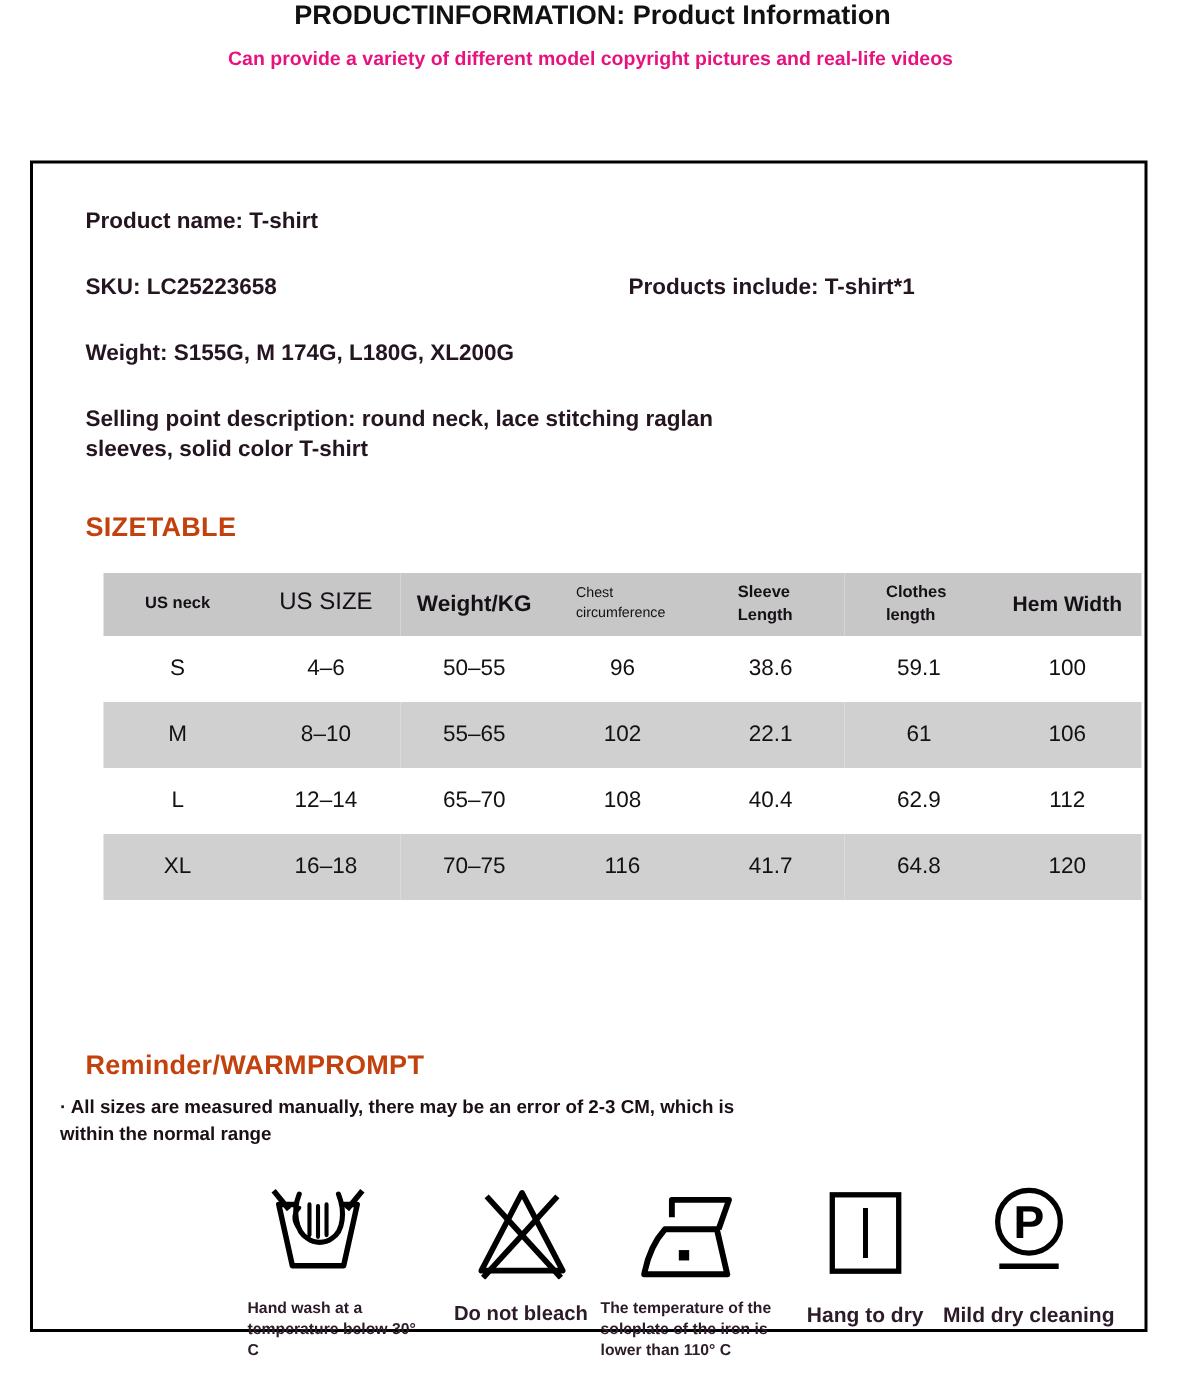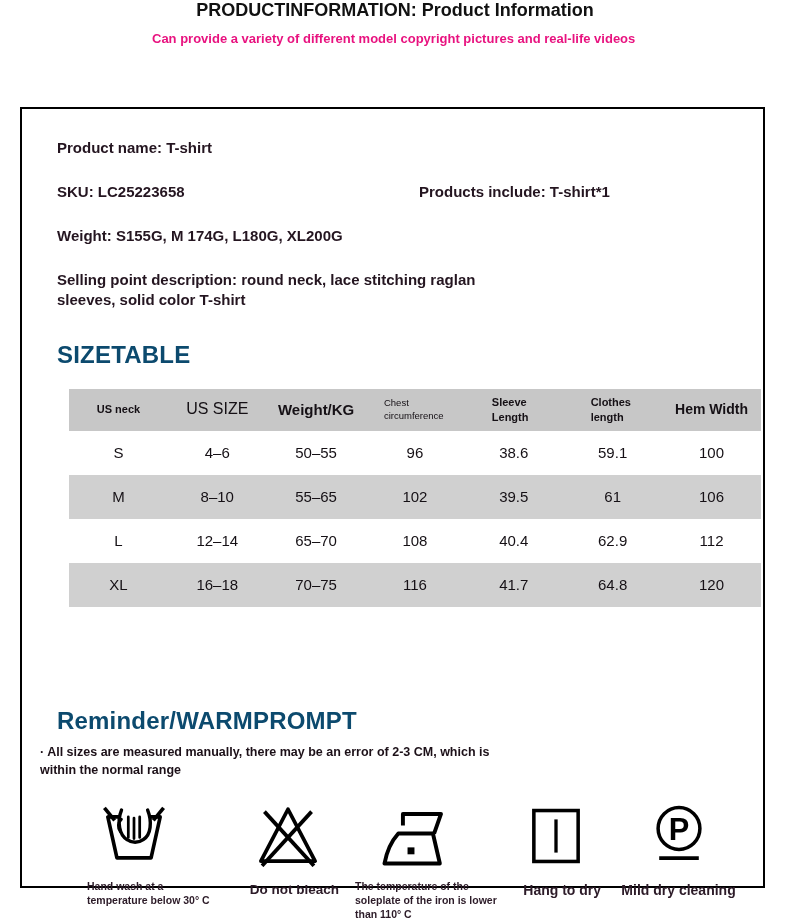--- a/index.html
+++ b/index.html
@@ -24,21 +24,21 @@
     border:2px solid #000; background:#fff;
     padding:30px 20px 0 35px;
   }
   .detail-row { display:flex; margin-bottom:27px; }
   .detail-left { width:362px; flex:0 0 362px; }
   .detail-right { flex:1; display:flex; align-items:baseline; }
   .b15 { font-size:15px; font-weight:bold; color:#241520; }
   .noodle { font-size:9.5px; font-weight:bold; margin-right:13px; color:#241520; position:relative; top:-1px; }
   .weight-line { margin-bottom:26px; }
   .selling { width:445px; line-height:1.35; margin-bottom:30px; }
-  .section-heading { font-size:24px; font-weight:bold; color:#0c4a6e; letter-spacing:0.2px; }
+  .section-heading { font-size:18px; font-weight:bold; color:#c2410c; letter-spacing:0.2px; }
   .sizetable-heading { margin-bottom:20px; }
   table.size-table {
     border-collapse:collapse; margin-left:12px; width:692px;
     table-layout:fixed;
   }
   table.size-table th, table.size-table td {
     text-align:center; vertical-align:middle; color:#151015;
   }
   table.size-table thead tr { background:#c7c7c7; height:42px; }
   table.size-table tbody tr { height:44px; }
@@ -57,21 +57,21 @@
   .reminder-note {
     margin:8px 0 0 -17px; width:470px;
     font-size:12.5px; font-weight:bold; line-height:1.45; color:#1c1018;
   }
   .care-row {
     margin-top:20px; display:flex; align-items:flex-start;
   }
   .care-item { display:flex; flex-direction:column; }
   .care-item .icon-holder { height:68px; display:flex; align-items:flex-end; }
   .care-label { font-weight:bold; color:#2c1b28; line-height:1.35; }
-  .care-item.item-0 { width:133px; margin-left:30px; }
+  .care-item.item-0 { width:133px; margin-left:108px; }
   .care-item.item-0 .care-label { font-size:10.5px; margin-top:12px; }
   .care-item.item-1 { width:112px; margin-left:20px; }
   .care-item.item-1 .care-label { font-size:13.5px; margin-top:14px; text-align:center; }
   .care-item.item-2 { width:145px; margin-left:5px; }
   .care-item.item-2 .care-label { font-size:10.5px; margin-top:12px; }
   .care-item.item-3 { width:90px; margin-left:13px; }
   .care-item.item-3 .care-label { font-size:14px; margin-top:14px; text-align:right; white-space:nowrap; }
   .care-item.item-4 { width:130px; margin-left:13px; }
   .care-item.item-4 .care-label { font-size:14px; margin-top:14px; text-align:center; white-space:nowrap; }
   .care-item.item-0 .icon-holder, .care-item.item-1 .icon-holder { justify-content:flex-start; padding-left:10px; }
@@ -124,21 +124,21 @@
         <td>96</td>
         <td>38.6</td>
         <td>59.1</td>
         <td>100</td>
       </tr>
       <tr>
         <td>M</td>
         <td>8–10</td>
         <td>55–65</td>
         <td>102</td>
-        <td>39.5</td>
+        <td>22.1</td>
         <td>61</td>
         <td>106</td>
       </tr>
       <tr>
         <td>L</td>
         <td>12–14</td>
         <td>65–70</td>
         <td>108</td>
         <td>40.4</td>
         <td>62.9</td>

